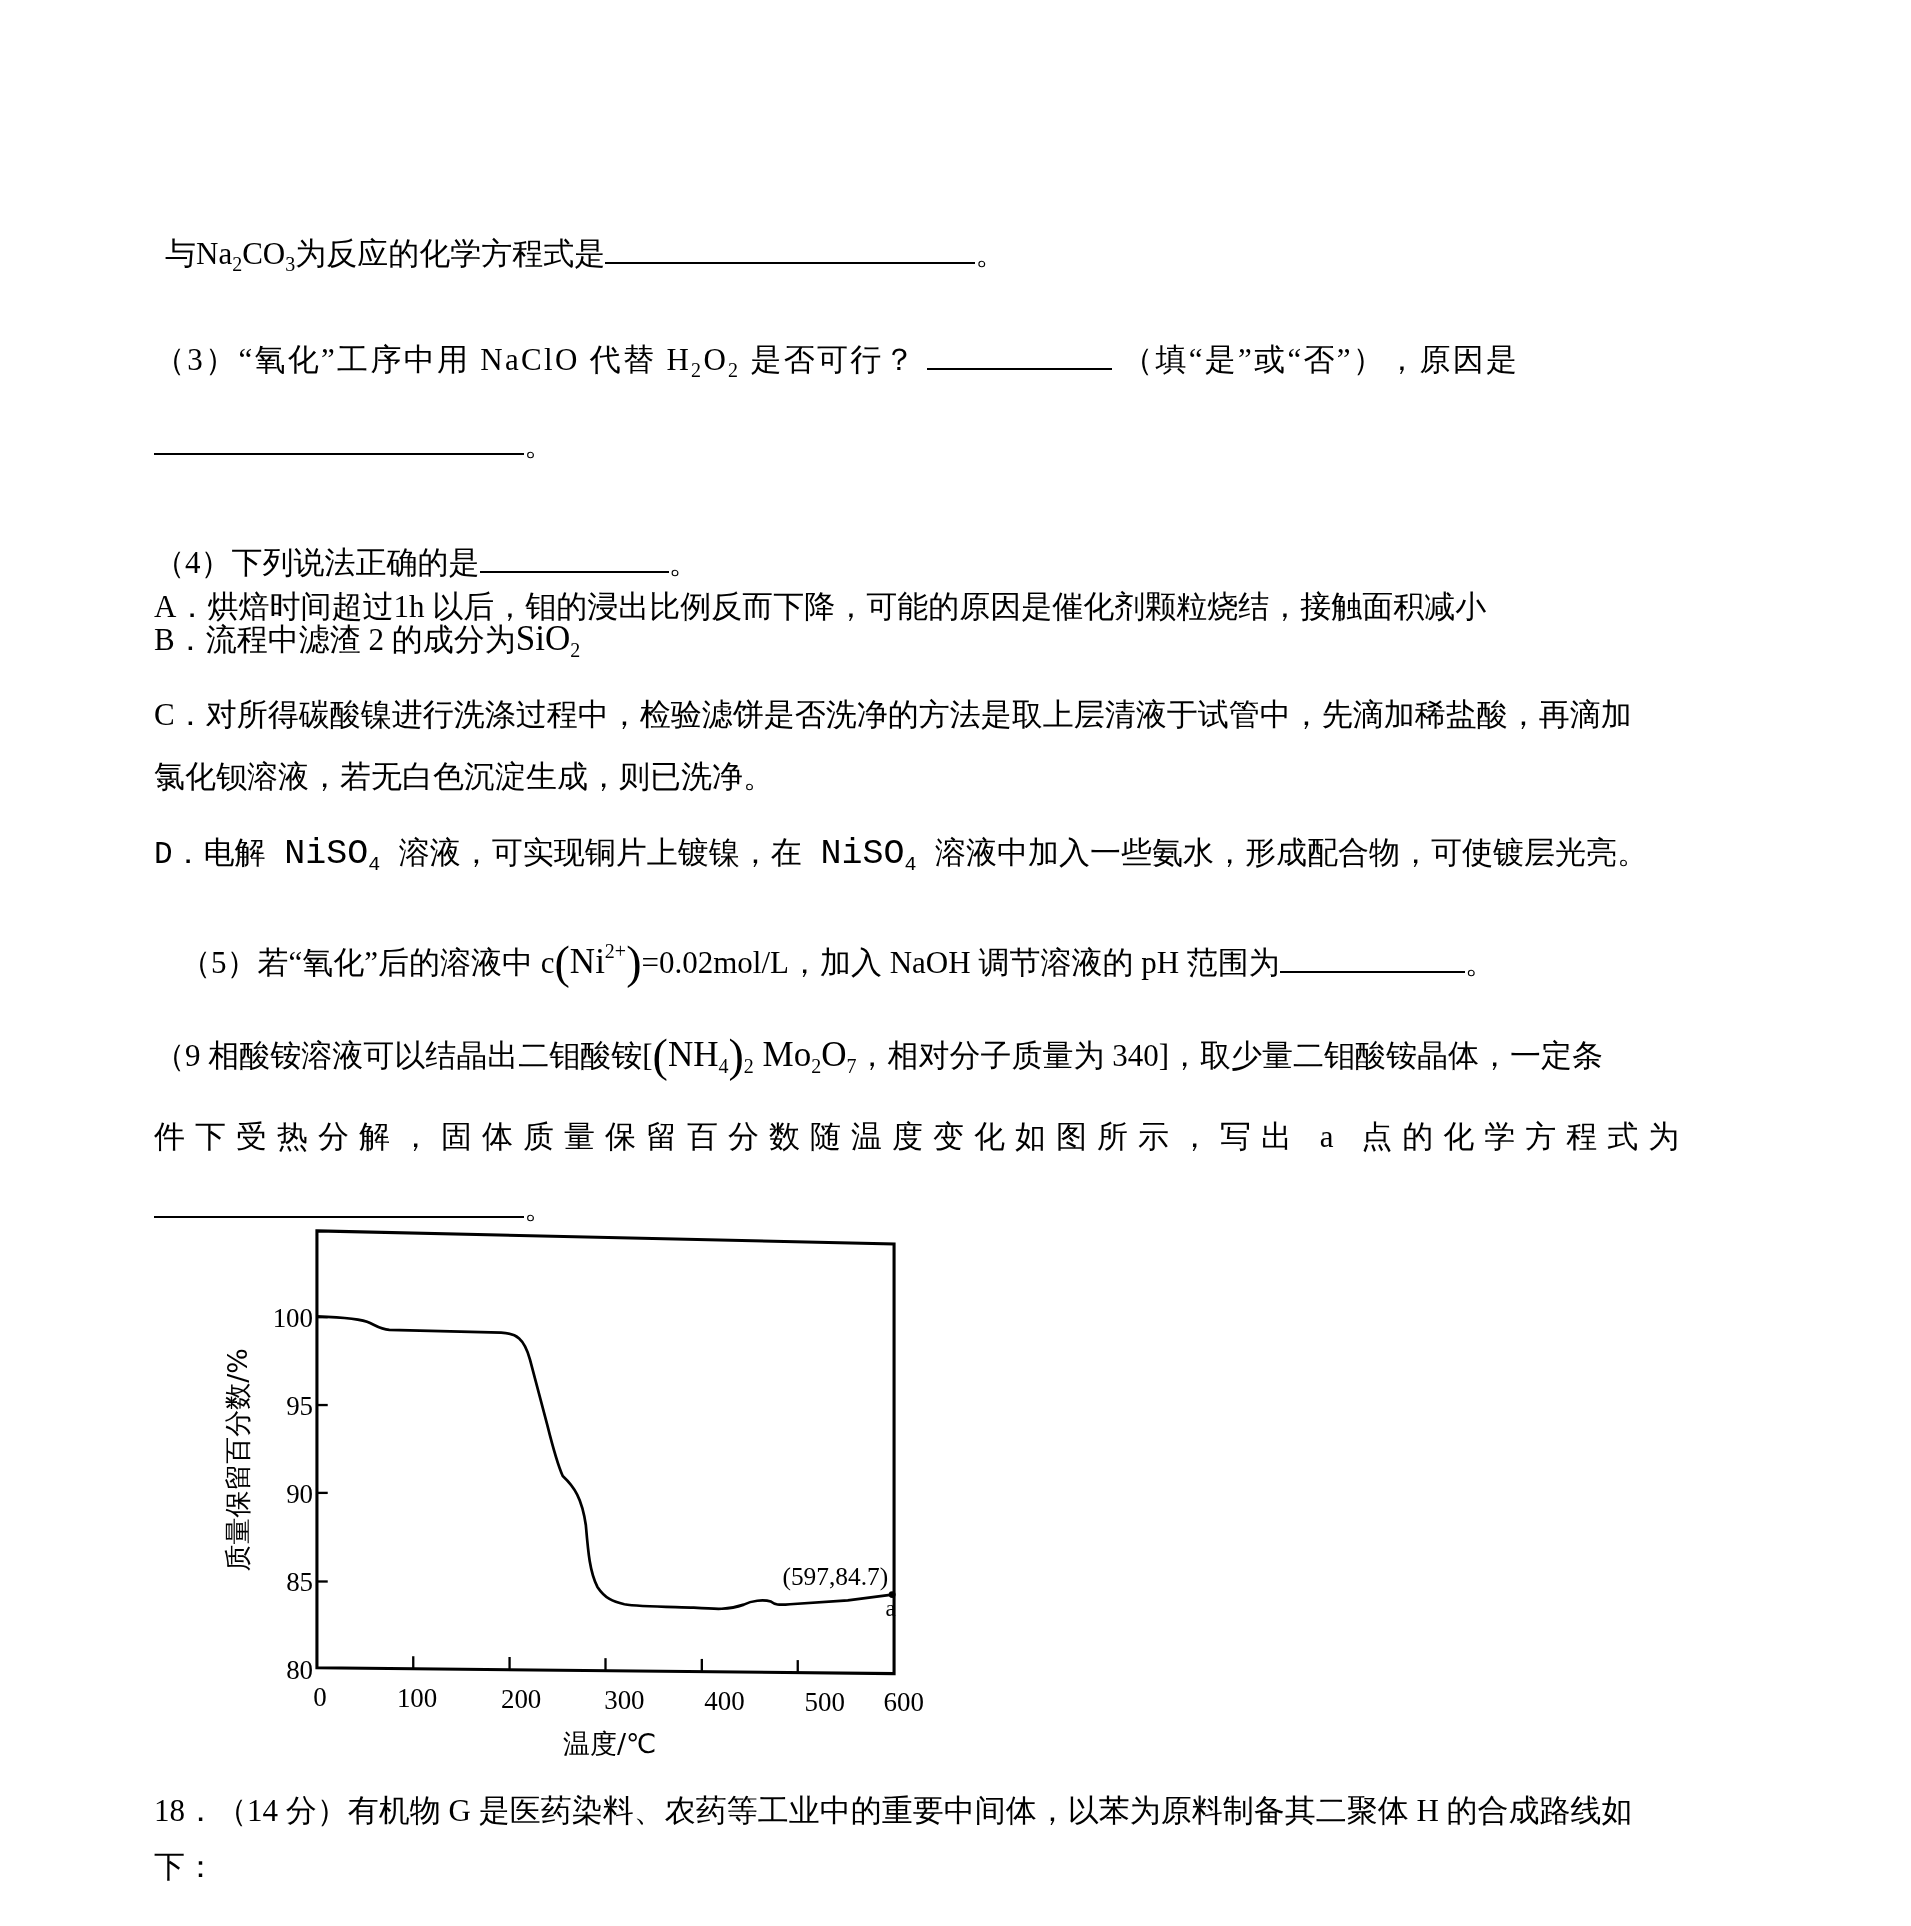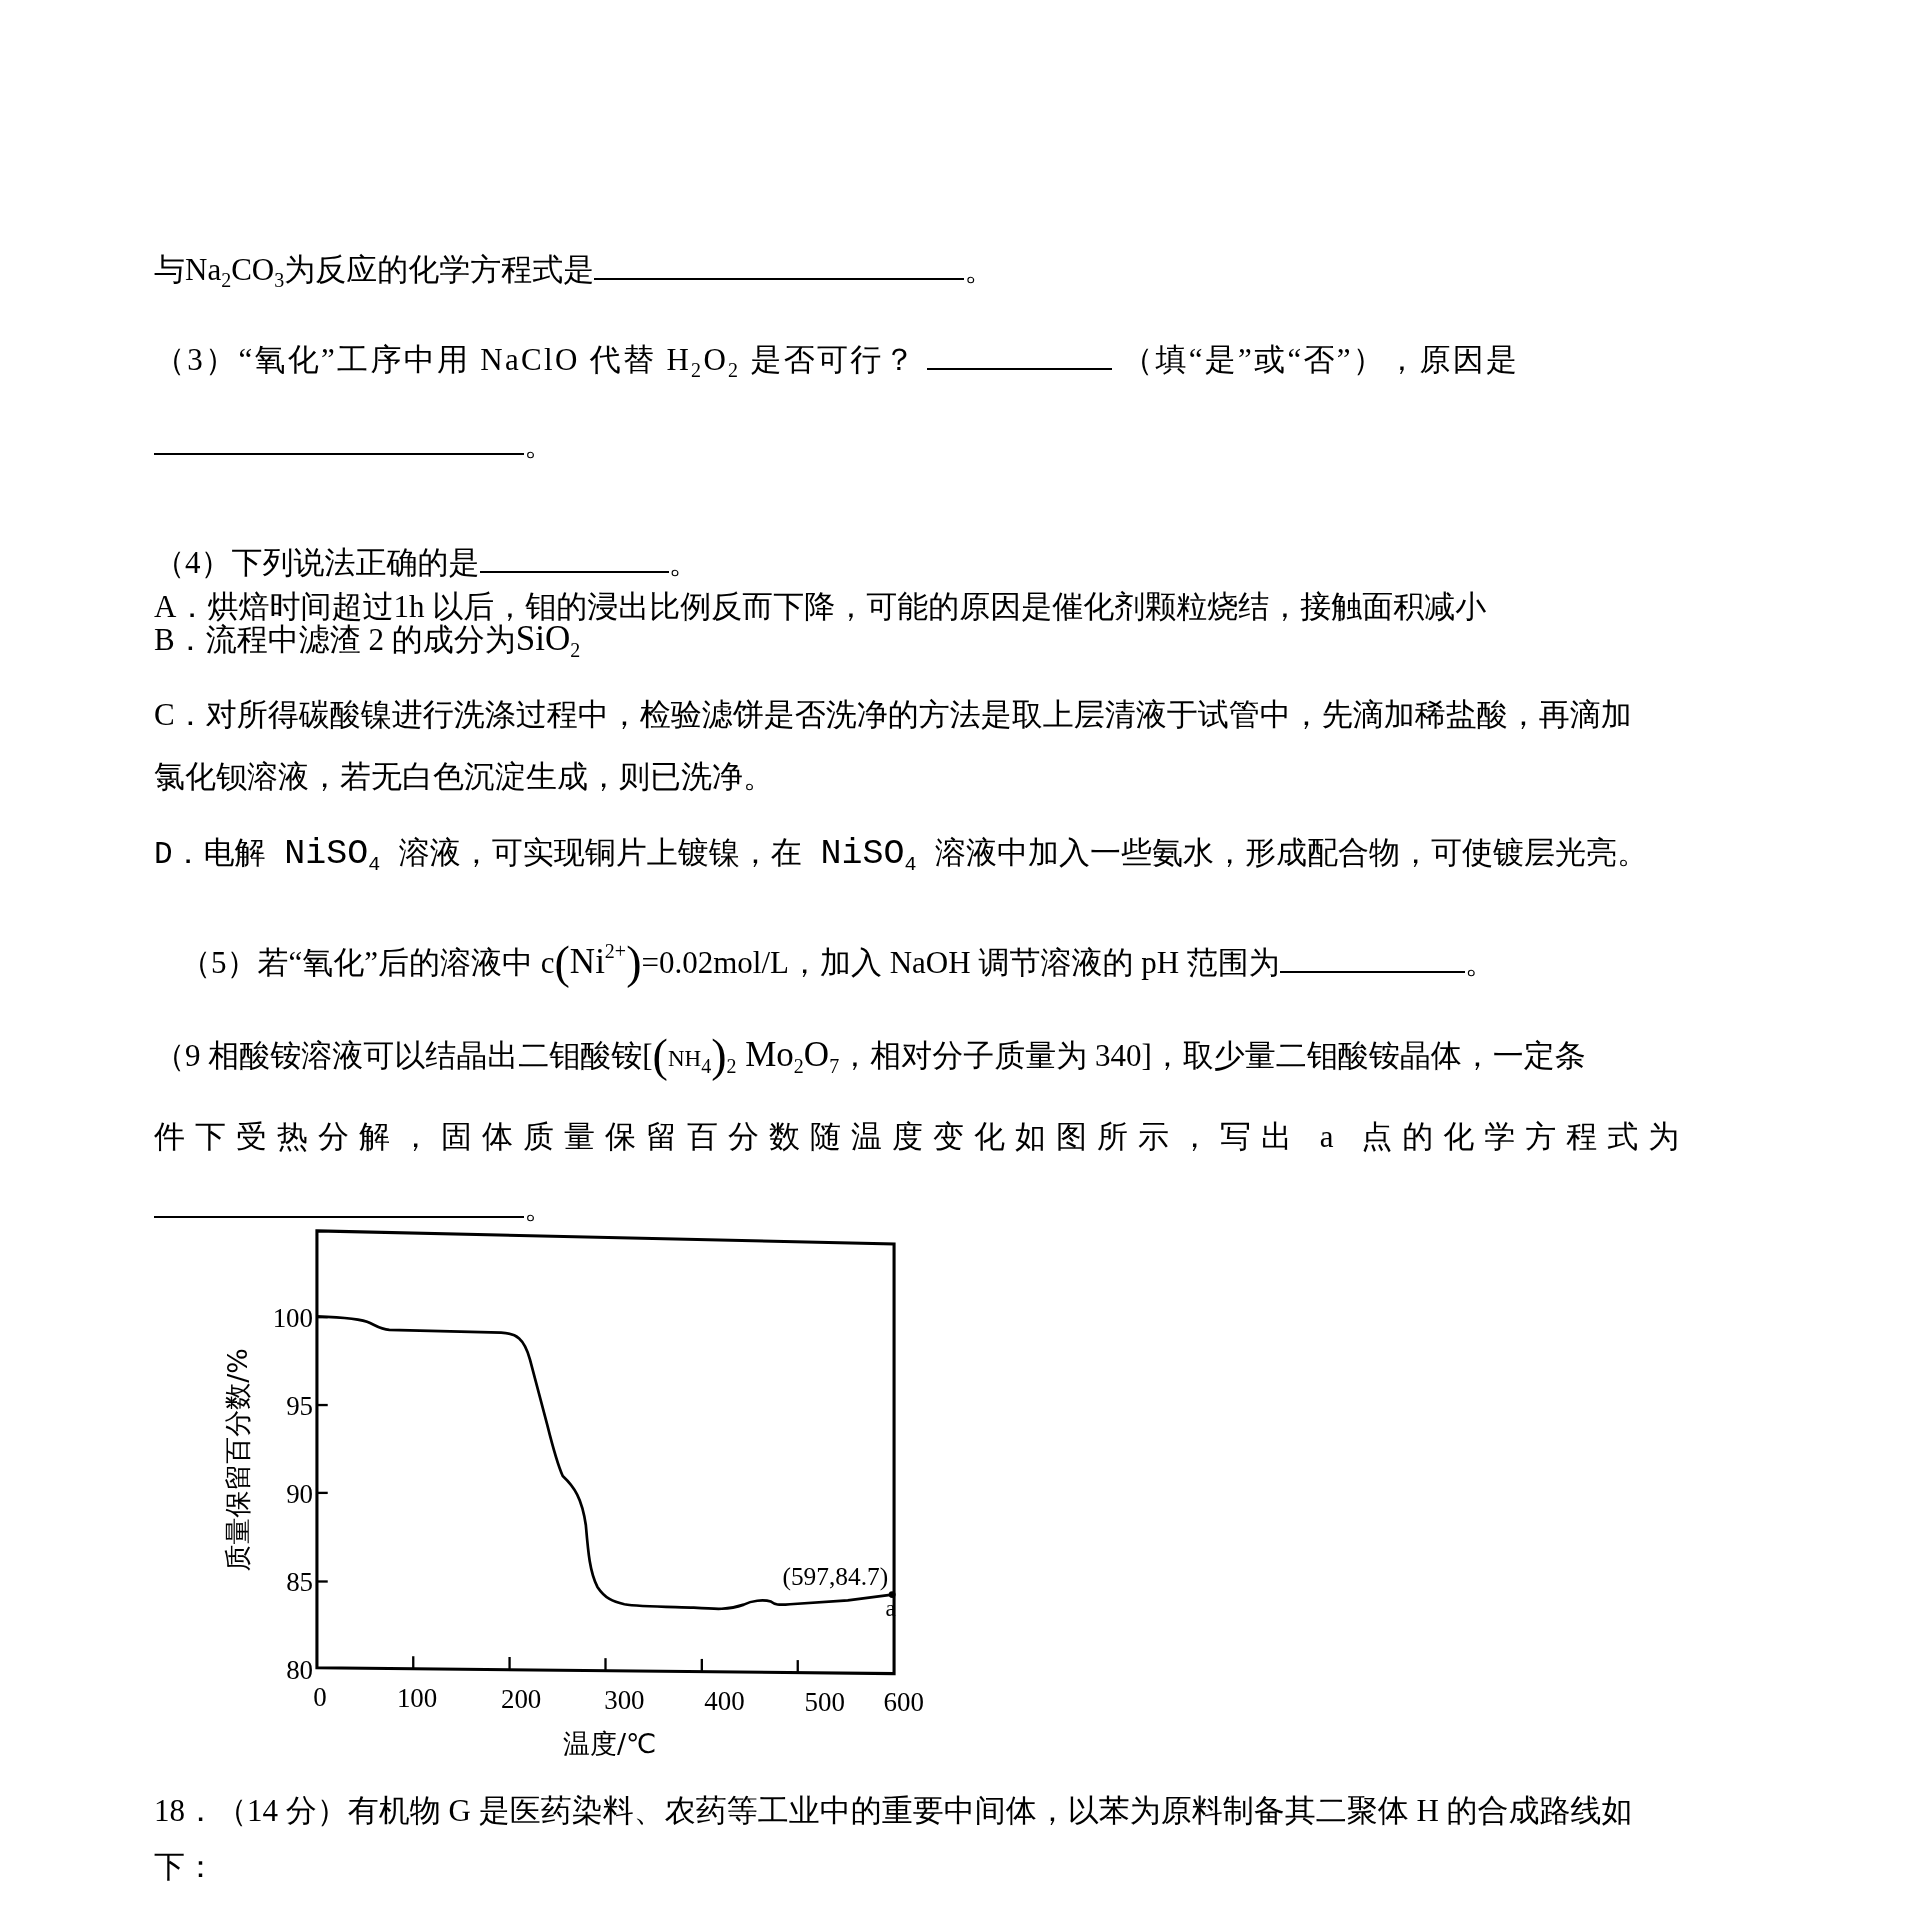--- a/index.html
+++ b/index.html
@@ -10,21 +10,21 @@
   sub { font-size:20px; vertical-align:-7px; line-height:0; }
   sup { font-size:20px; vertical-align:15.4px; line-height:0; }
   .paren { font-size:46px; vertical-align:-5.4px; font-weight:normal; }
   .spaced { letter-spacing:10px; }
   #chart { position:absolute; left:216px; top:1213px; width:732px; height:559px; }
   #scheme { position:absolute; left:154px; top:1907px; width:1734px; height:482px; }
 </style>
 </head>
 <body>
 
-<div class="line" style="top:247px;">
+<div class="line" style="top:231px;margin-left:11px;">
   <span>与</span><span>Na</span><sub>2</sub><span>CO</span><sub>3</sub><span>为反应的化学方程式是</span><span class="blank" style="width:370px;"></span><span>。</span>
 </div>
 
 <div class="line spaced" style="top:337px; letter-spacing:2.3px;">
   <span>（3）“氧化”工序中用 NaClO 代替 </span><span>H</span><sub>2</sub><span>O</span><sub>2</sub><span> 是否可行？</span>&nbsp;<span class="blank" style="width:185px;"></span>&nbsp;<span>（填“是”或“否”），原因是</span>
 </div>
 <div class="line" style="top:422px;">
   <span class="blank" style="width:370px;"></span><span>。</span>
 </div>
 
@@ -45,21 +45,21 @@
 </div>
 <div class="line" style="top:835px;font-family:Liberation Mono, monospace;">
   <span>D．电解 </span><span style="font-size:35px;">NiSO</span><sub>4</sub><span> 溶液，可实现铜片上镀镍，在 </span><span style="font-size:35px;">NiSO</span><sub>4</sub><span> 溶液中加入一些氨水，形成配合物，可使镀层光亮。</span>
 </div>
 
 <div class="line" style="top:940px;margin-left:26px;">
   <span>（5）若“氧化”后的溶液中 c</span><span class="paren">(</span><span style="font-size:35px;">Ni</span><sup>2+</sup><span class="paren">)</span><span>=0.02mol/L，加入 NaOH 调节溶液的 pH 范围为</span><span class="blank" style="width:185px;"></span><span>。</span>
 </div>
 
 <div class="line" style="top:1035px;">
-  <span>（9 相酸铵溶液可以结晶出二钼酸铵[</span><span class="paren">(</span><span style="font-size:23px;">NH</span><sub>4</sub><span class="paren">)</span><sub>2</sub><span style="font-size:35px;"> Mo</span><sub>2</sub><span style="font-size:35px;">O</span><sub>7</sub><span>，相对分子质量为 340]，取少量二钼酸铵晶体，一定条</span>
+  <span>（9 相酸铵溶液可以结晶出二钼酸铵[</span><span class="paren">(</span><span style="font-size:35px;">NH</span><sub>4</sub><span class="paren">)</span><sub>2</sub><span style="font-size:35px;"> Mo</span><sub>2</sub><span style="font-size:35px;">O</span><sub>7</sub><span>，相对分子质量为 340]，取少量二钼酸铵晶体，一定条</span>
 </div>
 <div class="line" style="top:1117px; letter-spacing:10px;">
   <span>件下受热分解，固体质量保留百分数随温度变化如图所示，写出 a 点的化学方程式为</span>
 </div>
 <div class="line" style="top:1185px;">
   <span class="blank" style="width:370px;"></span><span>。</span>
 </div>
 
 <svg id="chart" viewBox="560 3150 1900 1450" xmlns="http://www.w3.org/2000/svg">
   <g fill="none" stroke="#000" stroke-width="8">

